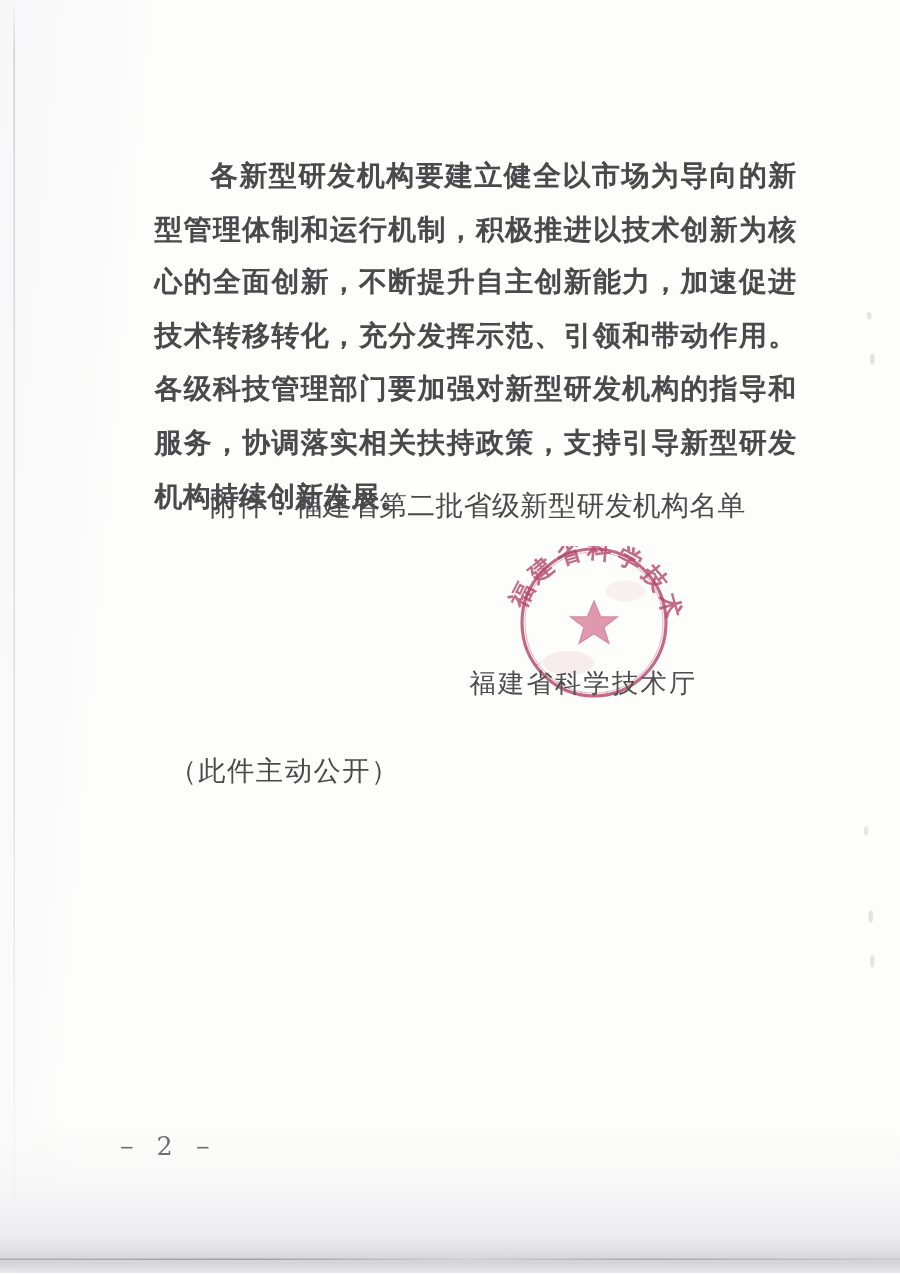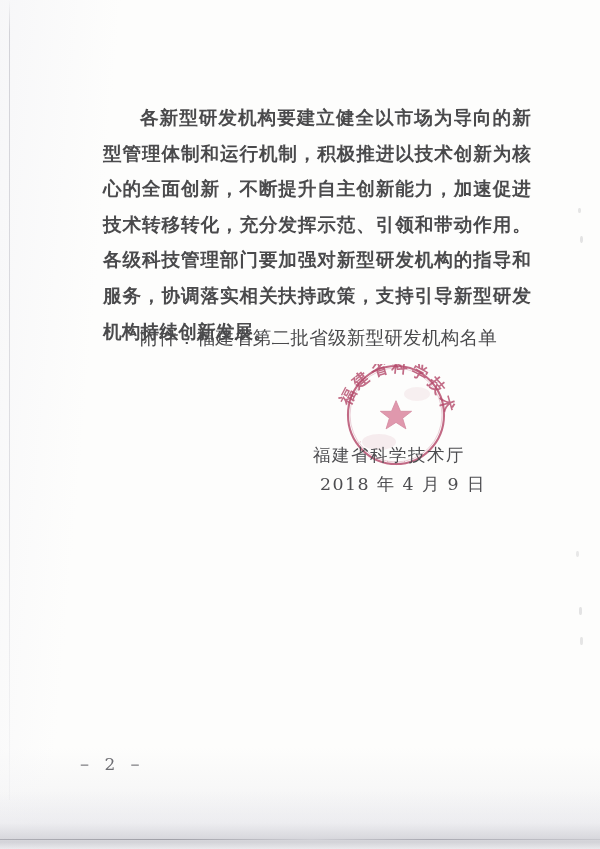--- a/index.html
+++ b/index.html
@@ -193,22 +193,22 @@
         <polygon points="0,-15 4.4,-4.6 15.3,-4.6 6.5,2.2 9.7,12.6 0,6.3 -9.7,12.6 -6.5,2.2 -15.3,-4.6 -4.4,-4.6" fill="#d6728f" stroke="#c35c7c" stroke-width="0.8"></polygon>
       </g>
 
       <ellipse cx="58" cy="78" rx="17" ry="8" fill="#c2718c" opacity="0.12"></ellipse>
       <ellipse cx="96" cy="30" rx="13" ry="7" fill="#c2718c" opacity="0.10"></ellipse>
     </svg>
   </div>
 
   <div class="signature">福建省科学技术厅</div>
 
-  <div class="sign-date">2018 年 4 月 9 日</div>
-
+
+  <div class="public-note">（此件主动公开）</div>
 
   <div class="page-number">－ 2 －</div>
 
   <div class="speck" style="left:578px; top:208px; width:3px; height:5px; opacity:0.45;"></div>
   <div class="speck" style="left:580px; top:236px; width:3px; height:7px; opacity:0.5;"></div>
   <div class="speck" style="left:576px; top:551px; width:3px; height:6px; opacity:0.4;"></div>
   <div class="speck" style="left:579px; top:607px; width:3px; height:8px; opacity:0.5;"></div>
   <div class="speck" style="left:580px; top:637px; width:3px; height:8px; opacity:0.45;"></div>
 
   <div class="edge-band-bottom"></div>

